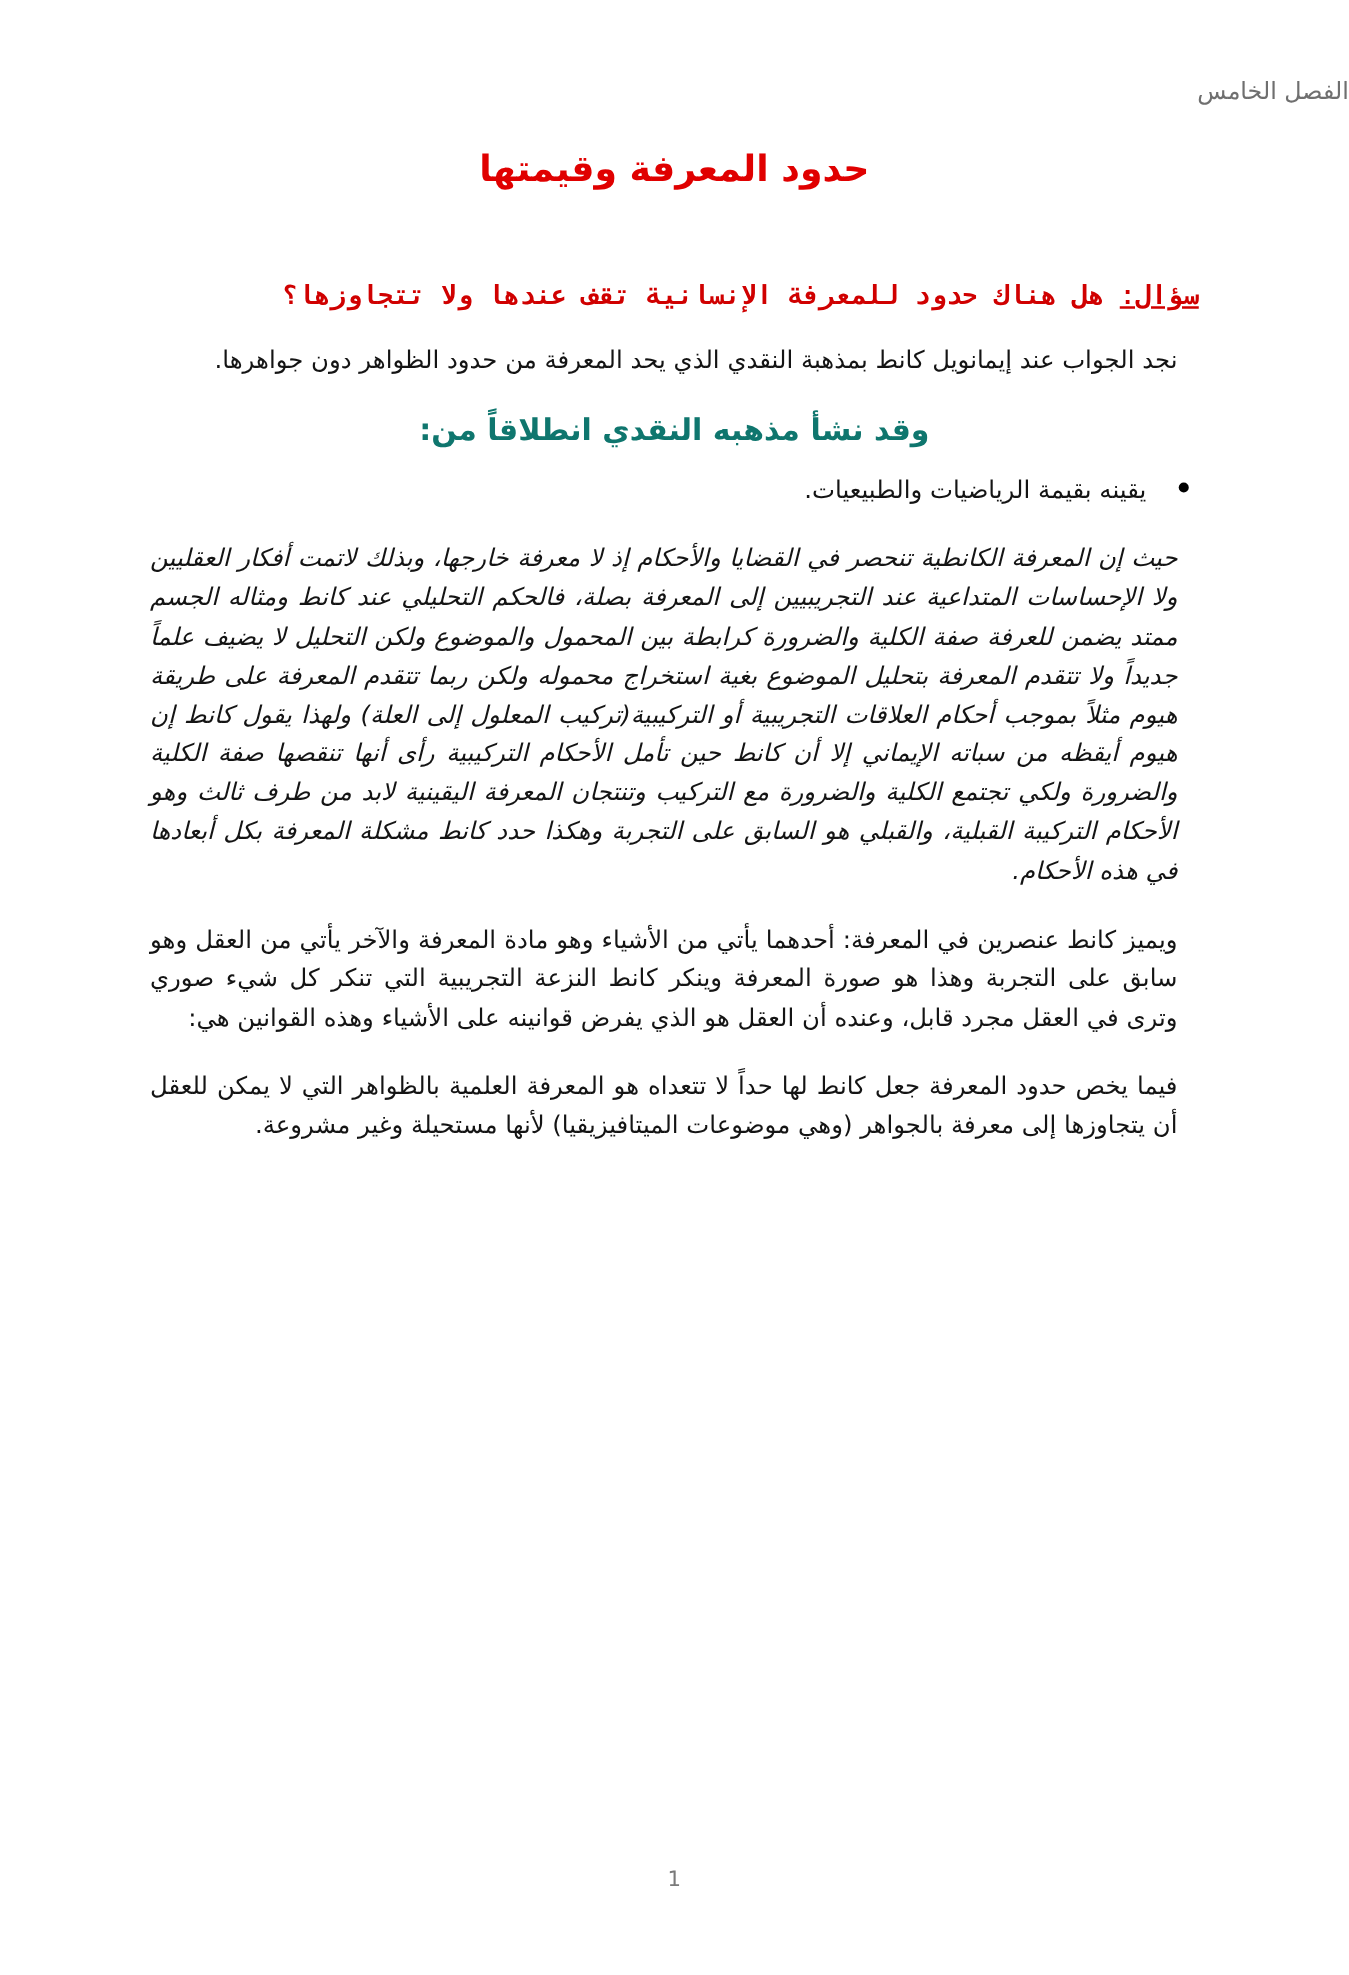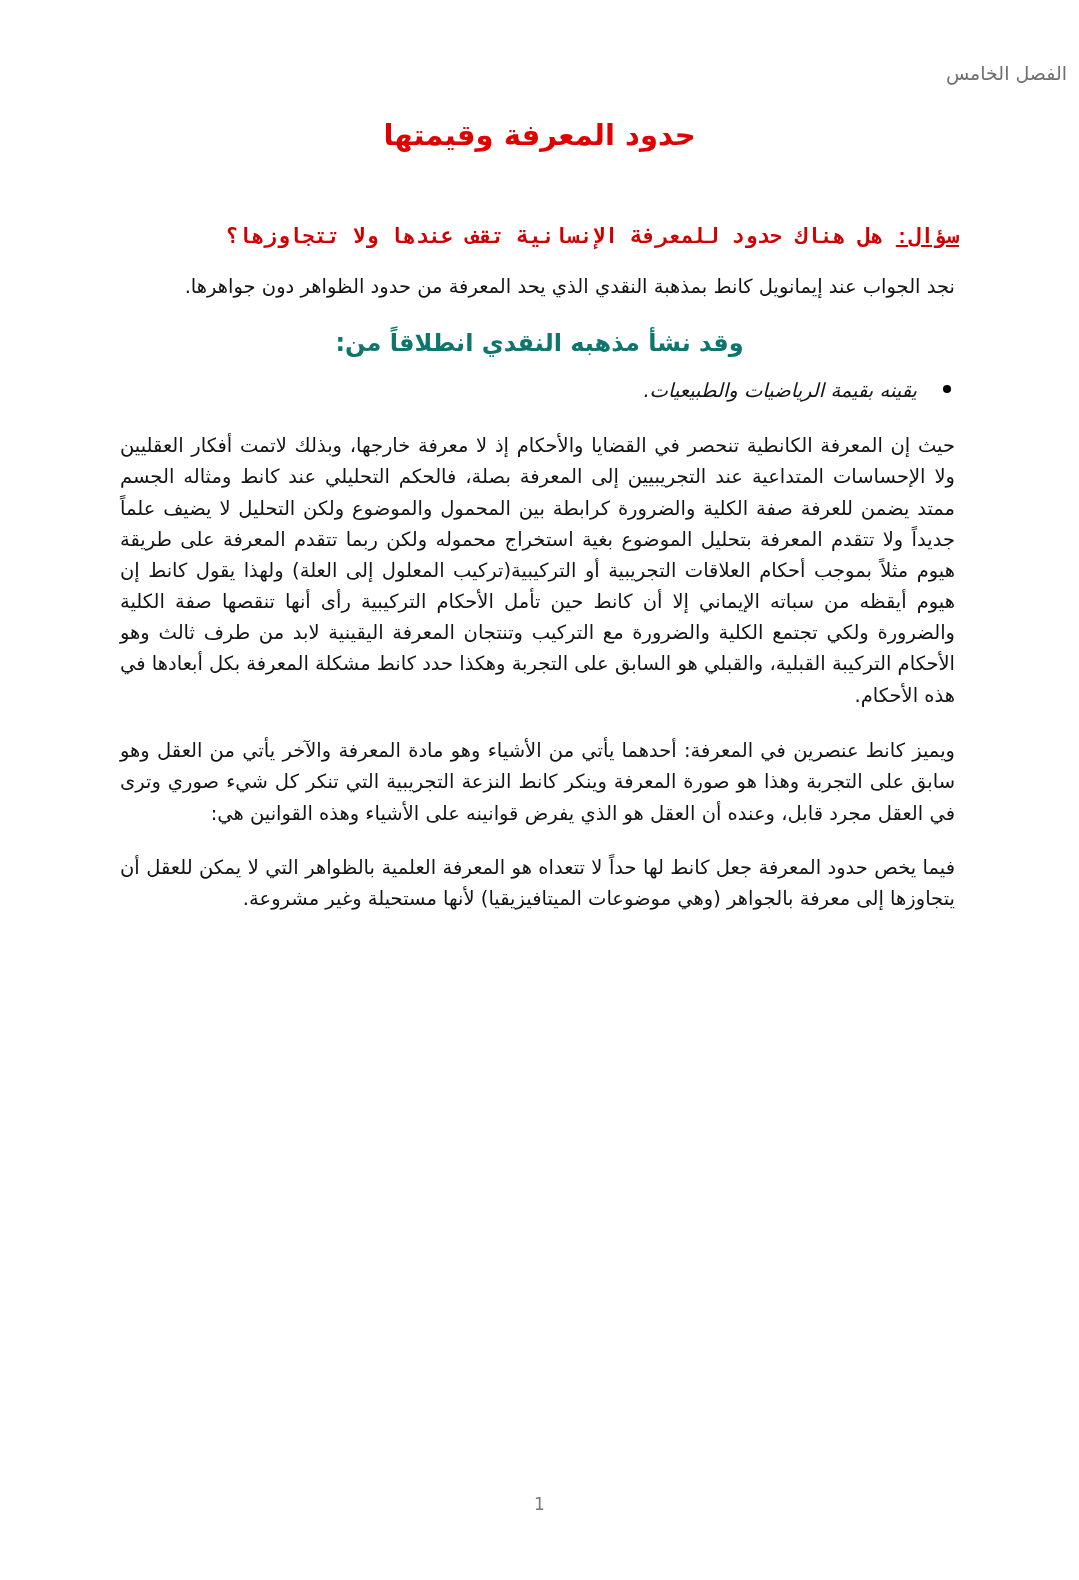--- a/index.html
+++ b/index.html
@@ -18,21 +18,21 @@
     margin: 0 auto;
     background: #ffffff;
     overflow: hidden;
     box-sizing: border-box;
   }
 
   
   .doc-header {
     position: absolute;
     top: 62px;
-    right: 12px;
+    right: 0;
     left: 0;
     padding-left: 120px;
   }
   .doc-header .chapter-label {
     font-family: "DejaVu Sans", "Liberation Sans", sans-serif;
     font-size: 19px;
     color: #6f6f6f;
     direction: rtl;
     text-align: right;
     width: 140px;
@@ -85,34 +85,34 @@
 
   
   .para {
     font-family: "DejaVu Sans", "Liberation Sans", sans-serif;
     font-size: 19.5px;
     line-height: 1.62;
     color: #141414;
     text-align: justify;
     text-align-last: right;
     direction: rtl;
-    margin: 0 4px 22px 0;
+    margin: 0 17px 22px 0;
   }
   .para.long {
     line-height: 1.60;
     margin-bottom: 24px;
+    font-style: italic;
   }
 
   
   .bullet-list {
     list-style: none;
     margin: 0 0 20px 0;
     padding: 0;
     direction: rtl;
-    font-style: italic;
   }
   .bullet-list li {
     position: relative;
     font-family: "DejaVu Sans", "Liberation Sans", sans-serif;
     font-size: 19.5px;
     line-height: 1.62;
     color: #141414;
     direction: rtl;
     text-align: right;
     padding-right: 42px;

